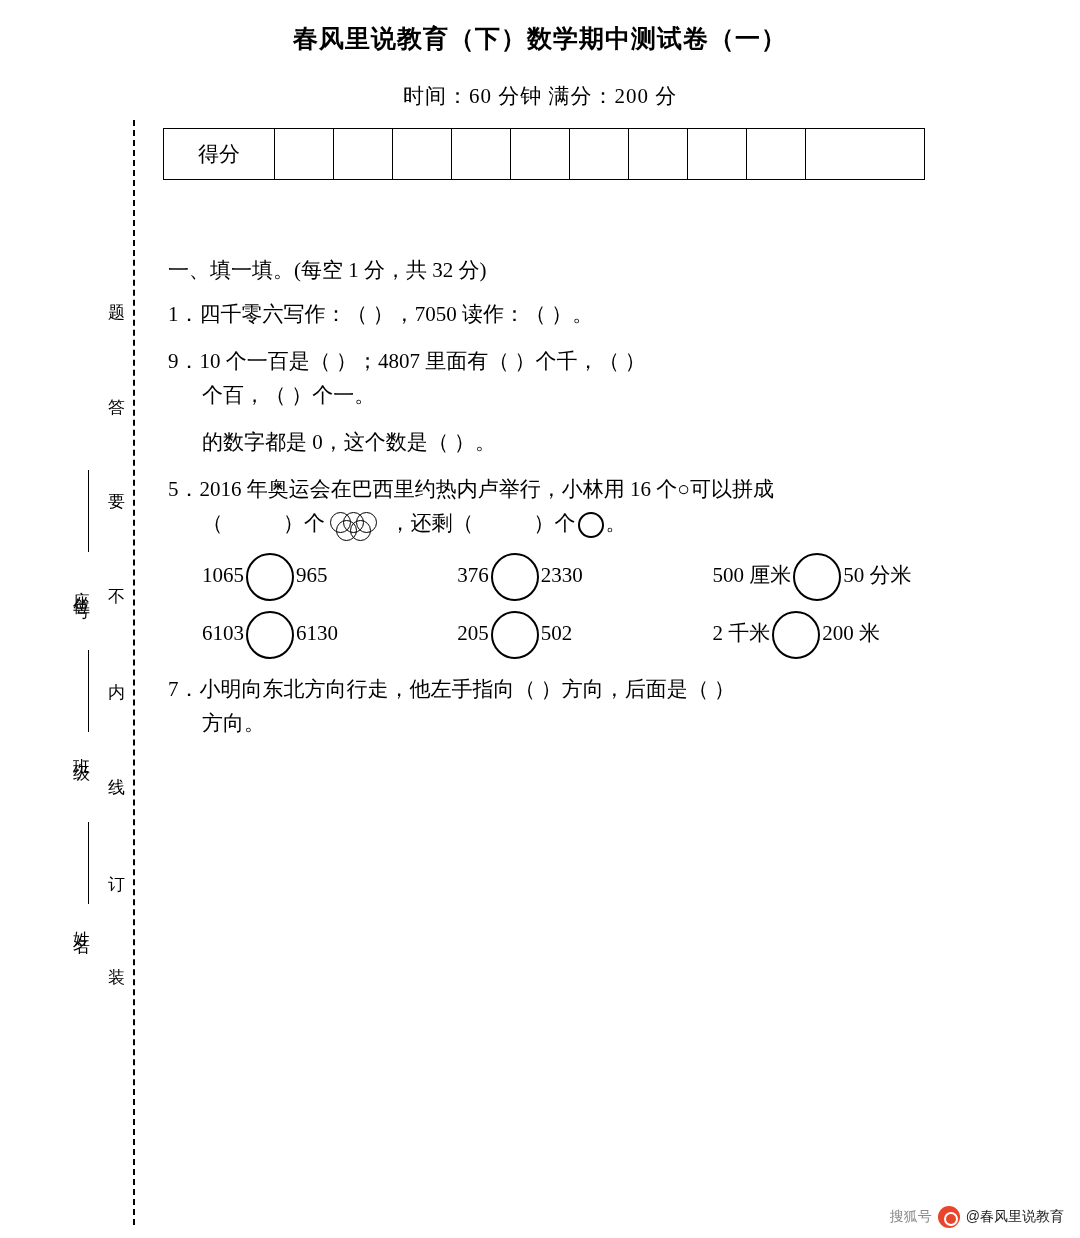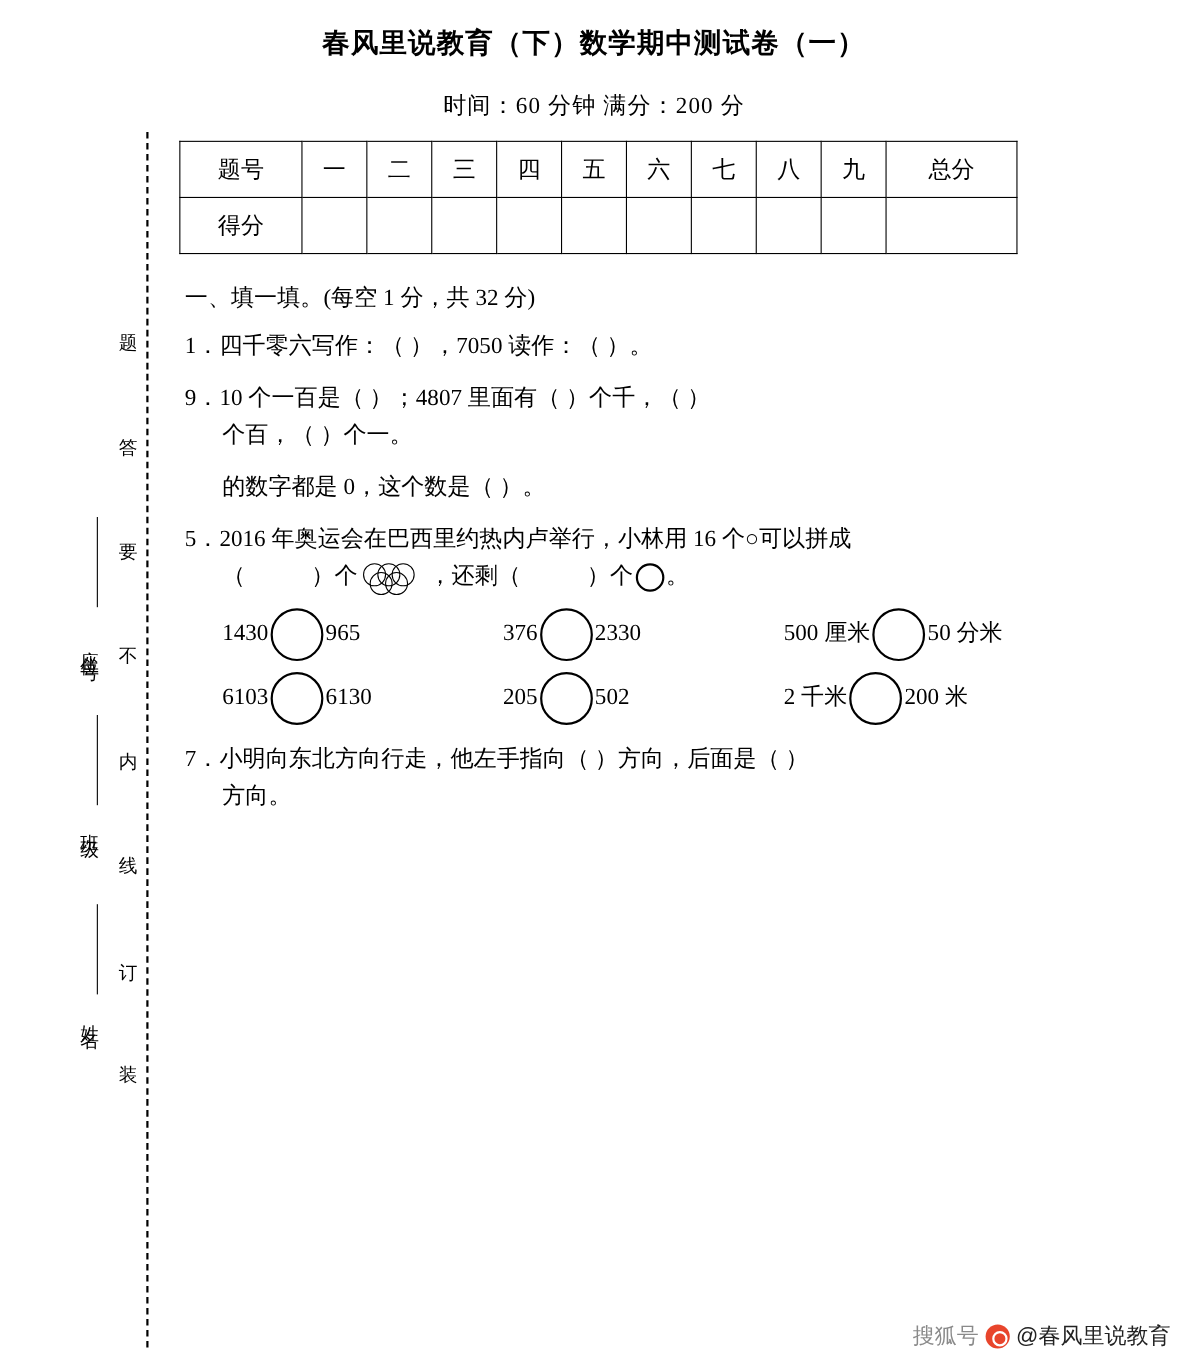--- a/index.html
+++ b/index.html
@@ -159,21 +159,21 @@
     display: inline-block;
     width: 250px;
     vertical-align: middle;
   }
 
   
   .watermark {
     position: absolute;
     right: 16px;
     bottom: 10px;
-    font-size: 20px;
+    font-size: 14px;
     color: #222;
     display: flex;
     align-items: center;
     gap: 6px;
     font-family: "Liberation Sans", sans-serif;
   }
   .wm-faded { color: #8a8a8a; }
   .wm-logo {
     display: inline-block;
     width: 22px;
@@ -214,33 +214,20 @@
 
   <div class="vtext" style="left:70px; top:918px;">姓名</div>
   <div class="vline" style="left:88px; top:822px; height:82px;"></div>
 </div>
 
 <div class="title">春风里说教育（下）数学期中测试卷（一）</div>
 <div class="subtitle">时间：60 分钟    满分：200 分</div>
 
 <table class="score-table">
   <tbody>
-      <tr>
-    <td class="lbl">题号</td>
-    <td class="cell">一</td>
-    <td class="cell">二</td>
-    <td class="cell">三</td>
-    <td class="cell">四</td>
-    <td class="cell">五</td>
-    <td class="cell">六</td>
-    <td class="cell">七</td>
-    <td class="cell">八</td>
-    <td class="cell">九</td>
-    <td class="total">总分</td>
-  </tr>
   <tr>
     <td class="lbl">得分</td>
     <td class="cell"></td>
     <td class="cell"></td>
     <td class="cell"></td>
     <td class="cell"></td>
     <td class="cell"></td>
     <td class="cell"></td>
     <td class="cell"></td>
     <td class="cell"></td>
@@ -274,21 +261,21 @@
       （<span class="blank-sm"></span>）个
       <span class="rings"><span></span><span></span><span></span><span></span><span></span></span>
       ，还剩（<span class="blank-sm"></span>）个<span class="circ-sm"></span>。
     </span>
   </div>
 
   <div class="q">
 
     <span class="cmp-row">
       <span class="cmp-item">
-        <span>1430</span><span class="circ"></span><span>965</span>
+        <span>1065</span><span class="circ"></span><span>965</span>
       </span>
       <span class="cmp-item">
         <span>376</span><span class="circ"></span><span>2330</span>
       </span>
       <span class="cmp-item">
         <span>500 厘米</span><span class="circ"></span><span>50 分米</span>
       </span>
     </span>
 
     <span class="cmp-row">

